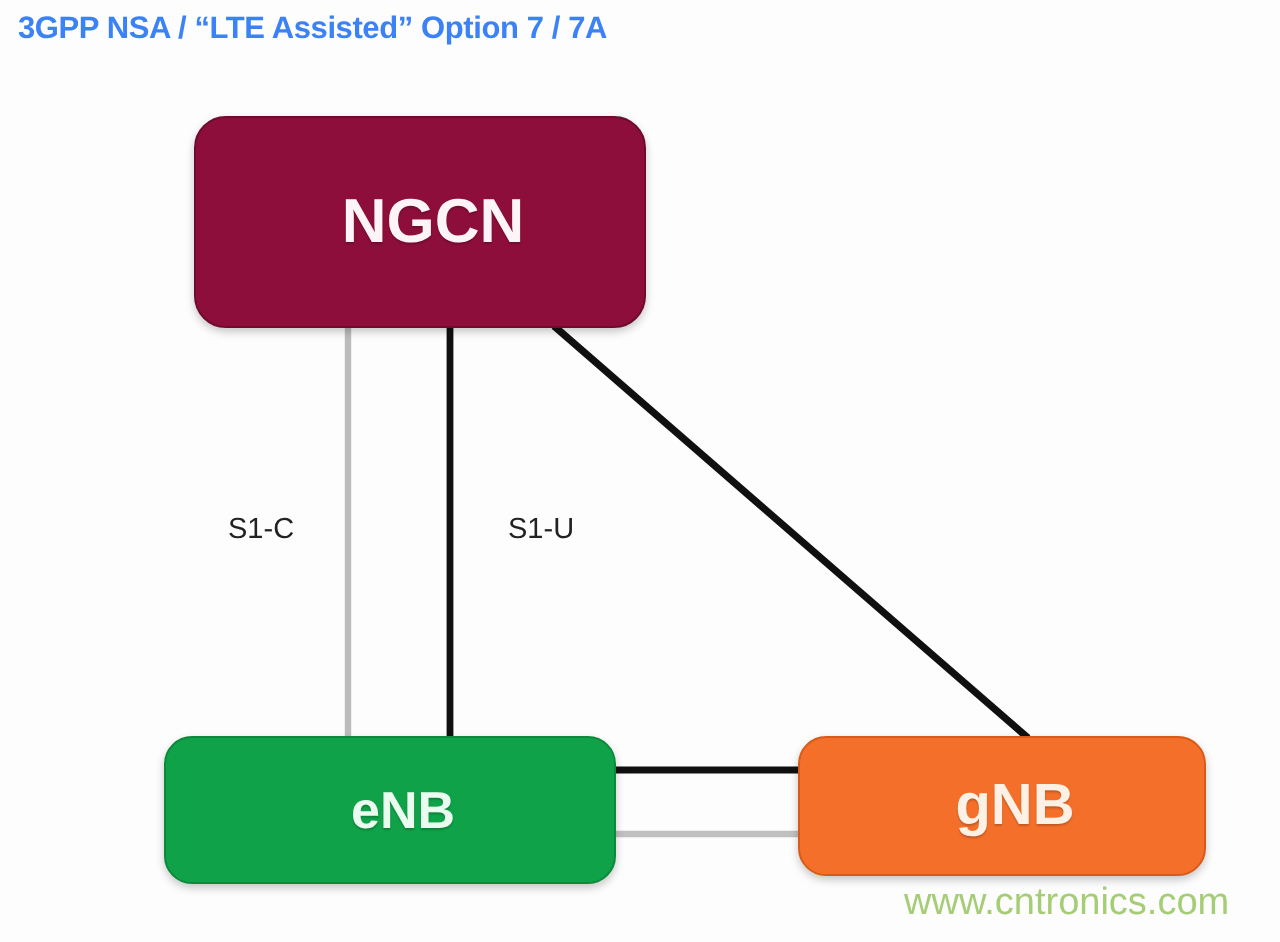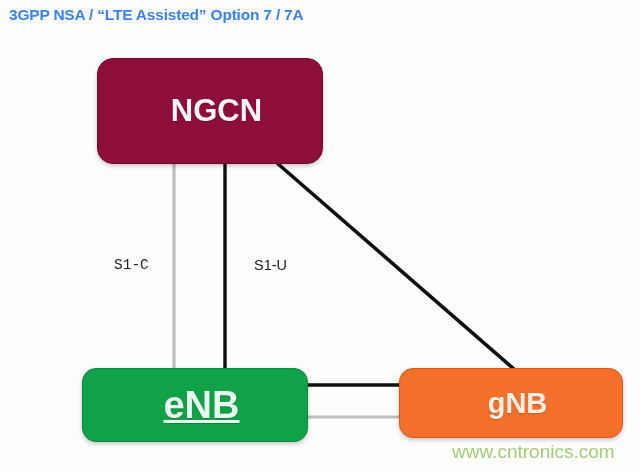--- a/index.html
+++ b/index.html
@@ -81,43 +81,43 @@
   #node-enb {
     left: 82px;
     top: 368px;
     width: 226px;
     height: 74px;
     background: #0fa249;
     border: 1.5px solid #0b8a3c;
     border-radius: 14px;
     box-shadow: 0 2px 4px rgba(0,0,0,0.22);
   }
-  #node-enb .node-label { font-size: 38px; color: #eafbf0; text-decoration: underline; }
+  #node-enb .node-label { font-size: 26px; color: #eafbf0; }
 
   #node-gnb {
     left: 399px;
     top: 368px;
-    width: 224px;
+    width: 204px;
     height: 70px;
     background: #f4702a;
     border: 1.5px solid #d95a18;
     border-radius: 14px;
     box-shadow: 0 2px 4px rgba(0,0,0,0.22);
   }
   #node-gnb .node-label { font-size: 29px; color: #fdf0e4; }
 
   
   .edge-label {
     position: absolute;
     font-size: 14.5px;
     color: #222222;
     white-space: nowrap;
     user-select: none;
   }
-  #label-s1c { left: 114px; top: 257px; font-family: Liberation Mono, monospace; }
+  #label-s1c { left: 114px; top: 257px; }
   #label-s1u { left: 254px; top: 257px; }
 
   
   #watermark {
     position: absolute;
     left: 452px;
     top: 441px;
     font-size: 19px;
     color: #9ec96b;
     opacity: 0.92;

